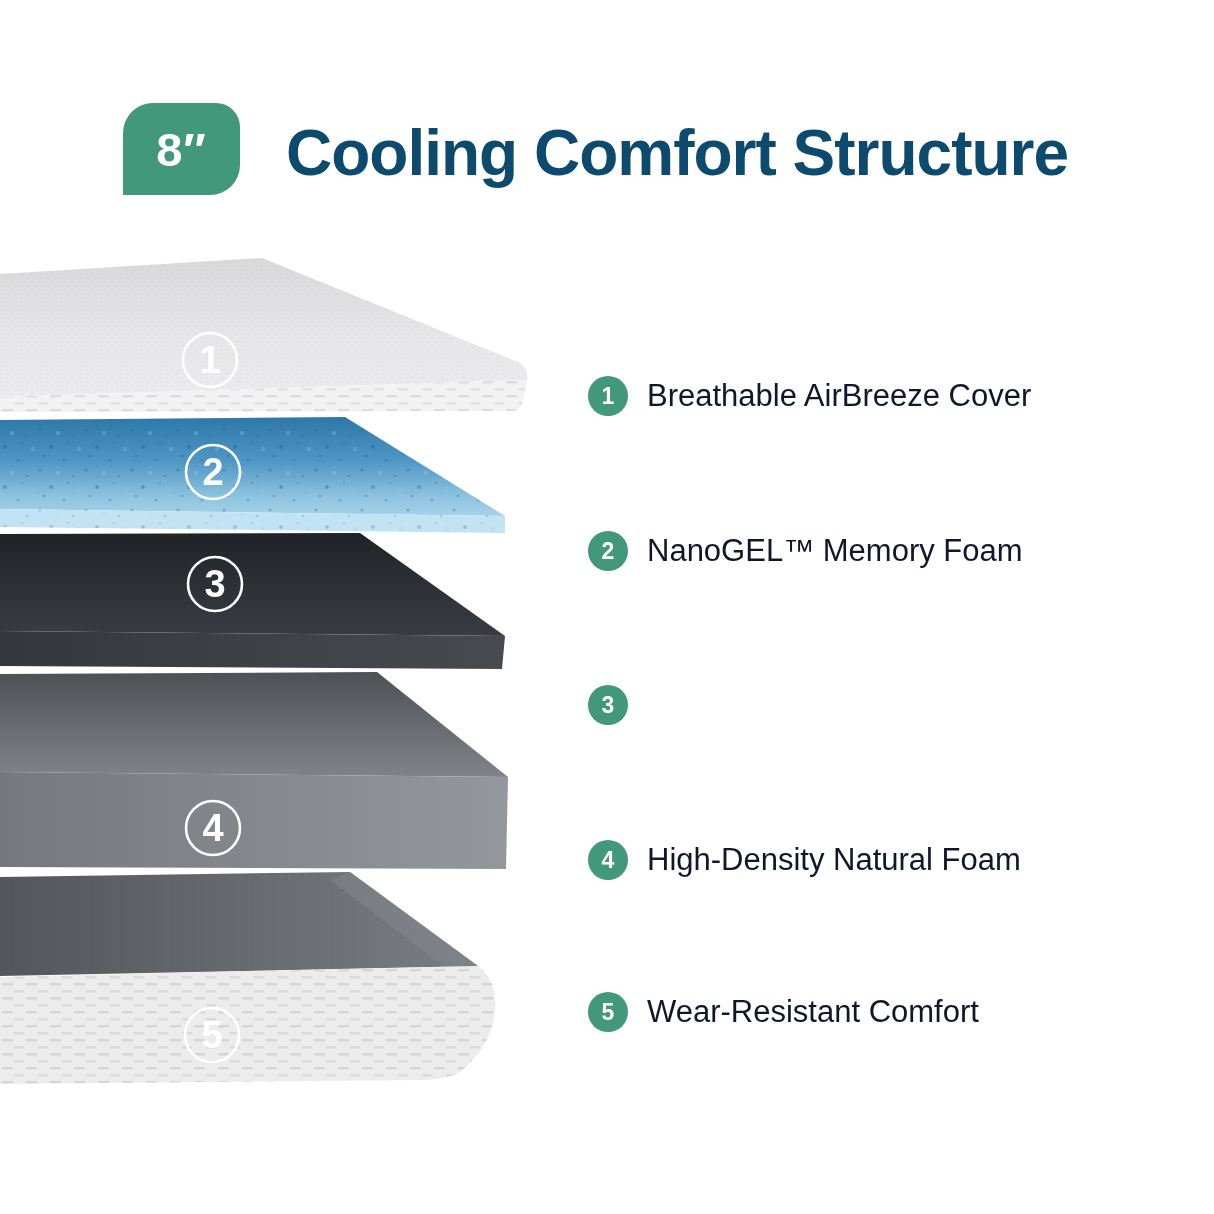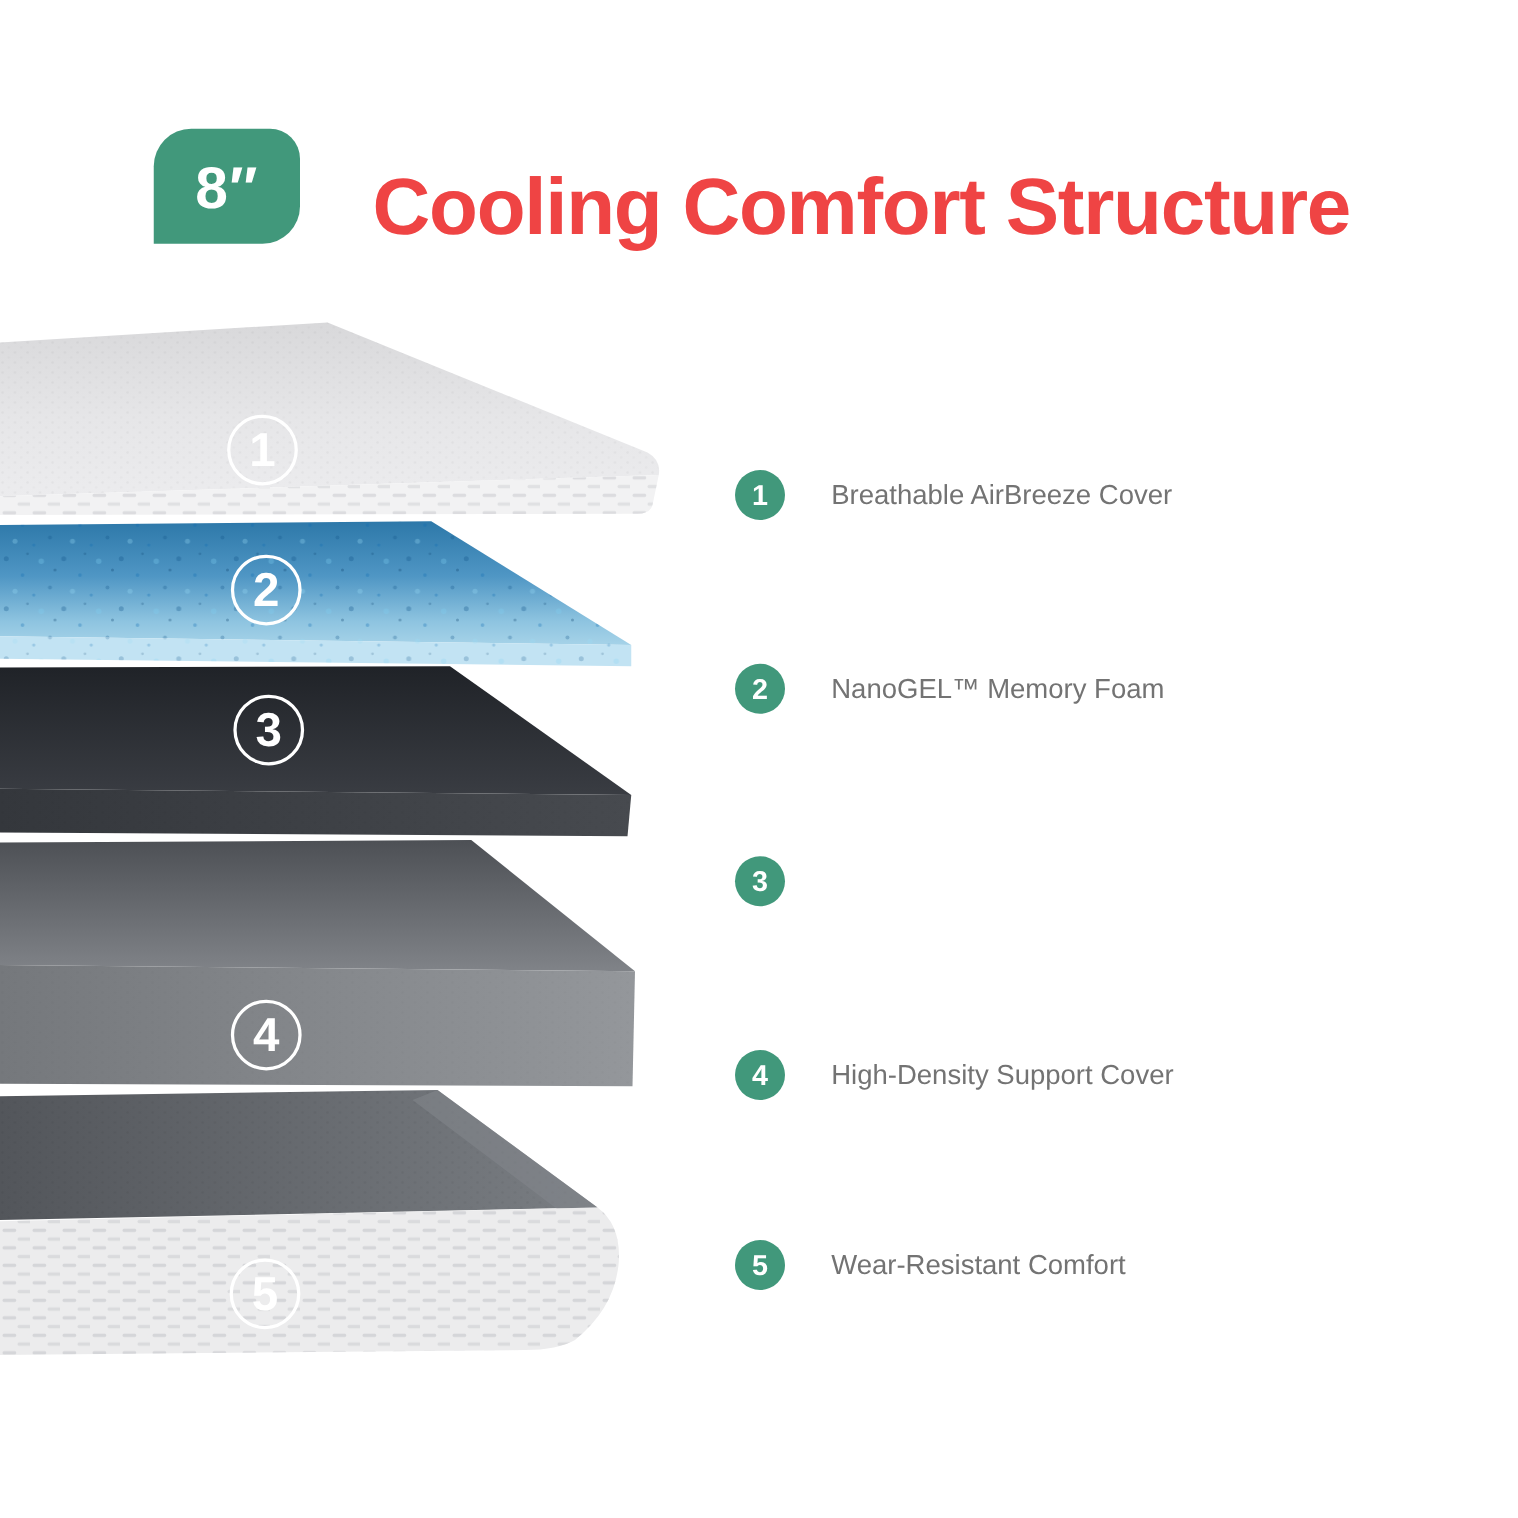--- a/index.html
+++ b/index.html
@@ -12,21 +12,21 @@
 
   
   .badge{
     position:absolute;left:123px;top:103px;width:117px;height:92px;
     background:#41987B;border-radius:30px 24px 30px 0;
     display:flex;align-items:center;justify-content:center;
     color:#fff;font-weight:bold;font-size:47px;letter-spacing:1px;
   }
   .title{
     position:absolute;left:282px;top:103px;height:92px;line-height:92px;
-    margin:16px;font-size:64px;font-weight:bold;color:#ef4444;letter-spacing:-1px;
+    margin:4px;font-size:64px;font-weight:bold;color:#0c4a6e;letter-spacing:-1px;
     white-space:nowrap;
   }
 
   
   .diagram{position:absolute;left:0;top:0;width:1214px;height:1214px;}
   .marker-num{
     font-family:"Liberation Sans","DejaVu Sans",sans-serif;
     font-size:38px;font-weight:bold;fill:#ffffff;
   }
 
@@ -35,21 +35,21 @@
     position:absolute;left:588px;height:40px;
     display:flex;align-items:center;
   }
   .legend-dot{
     width:40px;height:40px;border-radius:50%;
     background:#41987B;color:#fff;
     display:flex;align-items:center;justify-content:center;
     font-size:23px;font-weight:bold;flex:0 0 40px;
   }
   .legend-label{
-    margin-left:37px;font-size:22px;color:#737373;white-space:nowrap;
+    margin-left:19px;font-size:31px;color:#0f172a;white-space:nowrap;
   }
   .li-1{top:376px;} .li-2{top:531px;} .li-3{top:685px;} .li-4{top:840px;} .li-5{top:992px;}
 </style>
 </head>
 <body>
 
 <div class="stage">
 
   <div class="badge" style="background: rgb(65, 152, 123);">8″</div>
   <h1 class="title">Cooling Comfort Structure</h1>
@@ -170,20 +170,20 @@
   </div>
   <div class="legend-item li-2">
     <div class="legend-dot" style="background: rgb(65, 152, 123);">2</div>
     <div class="legend-label">NanoGEL™ Memory Foam</div>
   </div>
   <div class="legend-item li-3">
     <div class="legend-dot" style="background: rgb(65, 152, 123);">3</div>
   </div>
   <div class="legend-item li-4">
     <div class="legend-dot" style="background: rgb(65, 152, 123);">4</div>
-    <div class="legend-label">High-Density Support Cover</div>
+    <div class="legend-label">High-Density Natural Foam</div>
   </div>
   <div class="legend-item li-5">
     <div class="legend-dot" style="background: rgb(65, 152, 123);">5</div>
     <div class="legend-label">Wear-Resistant Comfort</div>
   </div>
 
 </div>
 
 </body></html>

